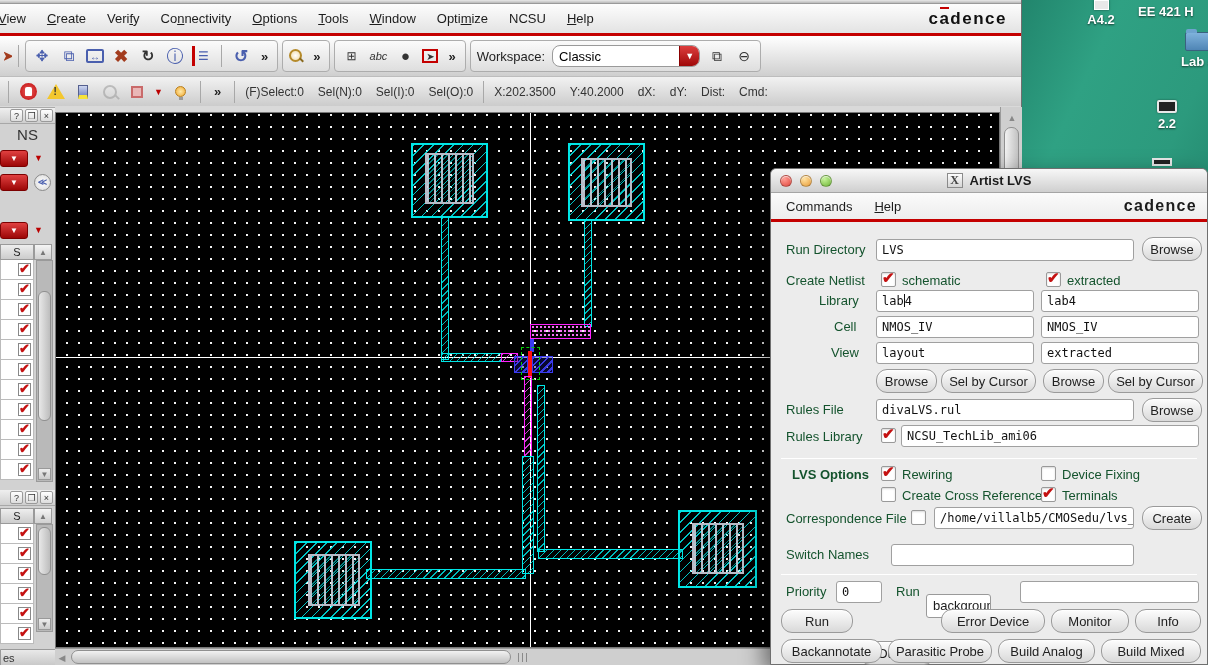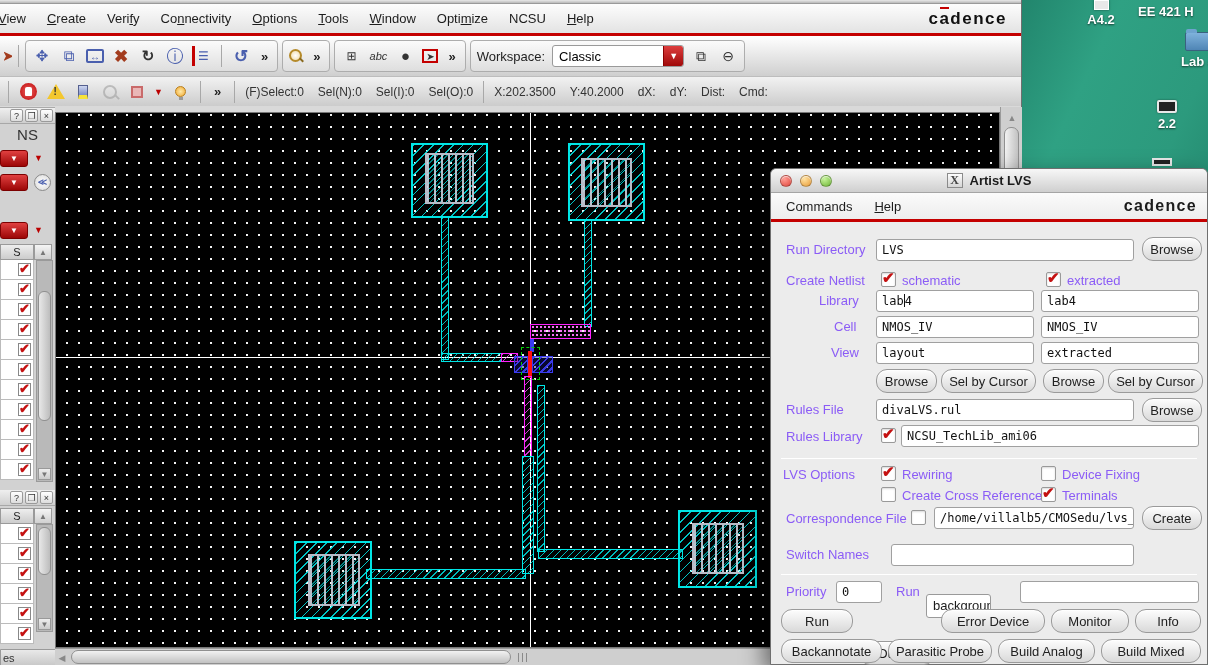--- a/index.html
+++ b/index.html
@@ -40,22 +40,22 @@
     background:linear-gradient(#ffffff,#cfcfcf); }
   .tgrp { display:flex; align-items:center; gap:7px; padding:3px 6px; border:1px solid #adadad;
     border-radius:4px; background:linear-gradient(#fbfbfb,#dedede); height:32px; }
   .tico { width:20px; height:20px; display:flex; align-items:center; justify-content:center;
     font-size:15px; color:#4a5fae; }
   .tico.red { color:#a33c1e; }
   .tico.dark { color:#333; }
   .sep { width:1px; height:22px; background:#a8a8a8; margin:0 2px; }
   .ovf { font-size:13px; font-weight:bold; color:#222; padding:0 3px; }
   .ws-label { font-size:13px; color:#222; }
-  .combo { display:flex; align-items:center; height:22px; border:1px solid #9a9a9a; border-radius:3px;
-    background:#fff; overflow:hidden; }
+  .combo { display:flex; align-items:center; height:22px; border:1px solid #9a9a9a; border-radius:8px;
+    background:#fff; overflow:hidden;gap:16px; }
   .combo .cval { padding:0 6px; font-size:13px; min-width:110px; }
   .combo .cbtn { width:20px; height:22px; background:linear-gradient(#e04040,#9c0606);
     color:#fff; font-size:9px; display:flex; align-items:center; justify-content:center;
     border-left:1px solid #8a0000; border-radius:0 3px 3px 0; }
   .magnifier { position:relative; width:14px; height:14px; }
   .magnifier:before { content:""; position:absolute; left:0; top:0; width:9px; height:9px;
     border:2px solid #b58a2a; border-radius:50%; background:radial-gradient(#fff,#f0d9a0); }
   .magnifier:after { content:""; position:absolute; left:10px; top:10px; width:5px; height:2px;
     background:#8a6a20; transform:rotate(45deg); }
 
@@ -171,21 +171,21 @@
   .ly { background:radial-gradient(circle at 35% 30%, #ffe2a0,#e89a35); }
   .lg { background:radial-gradient(circle at 35% 30%, #c6f39a,#6db534); }
   .x11 { width:16px; height:15px; margin-right:7px; background:linear-gradient(#fdfdfd,#d5d5d5);
     border:1px solid #8a8a8a; display:flex; align-items:center; justify-content:center;
     font-family:"Liberation Serif",serif; font-size:12px; color:#444; }
   .dmenu { height:26px; display:flex; align-items:center; gap:22px; padding-left:15px;
     background:linear-gradient(#fbfbfb,#ededed); font-size:13px; }
   .dmenu u { text-decoration:underline; }
   .dbrand { margin-left:auto; margin-right:10px; font-size:16px; font-weight:bold; letter-spacing:1.3px; }
   .dbody { position:relative; height:444px; }
-  .lbl { position:absolute; color:#8b5cf6; }
+  .lbl { position:absolute; color:#14532d; }
   .fld { position:absolute; height:22px; background:#fff; border:1px solid #a0a0a0; border-radius:3px;
     font-family:"DejaVu Sans Mono", monospace; font-size:12px; padding:3px 5px; color:#111;
     white-space:nowrap; overflow:hidden; }
   .caret { display:inline-block; width:1px; height:13px; background:#111; vertical-align:-2px; }
   .pbtn2 { position:absolute; height:24px; border:1px solid #9a9a9a; border-radius:11px;
     background:linear-gradient(#fdfdfd,#d9d9d9); box-shadow:0 1px 1px rgba(255,255,255,.8) inset;
     font-size:13px; color:#222; display:flex; align-items:center; justify-content:center; }
   .chk { position:absolute; width:15px; height:15px; background:#fff; border:1px solid #999;
     border-radius:2px; box-shadow:inset 0 1px 2px rgba(0,0,0,.15); }
   .chk.checked:after { content:"✔"; position:absolute; left:0; top:-4px; color:#c41111;
@@ -528,21 +528,21 @@
       <div class="pbtn2" style="left:371px; top:176px; width:60px;">
           <span>Browse</span>
         </div>
 
       <span class="lbl" style="left:15px; top:207px;">Rules Library</span>
       <span class="chk checked" style="left:110px; top:206px;"></span>
       <div class="fld" style="left:130px; top:203px; width:298px;"><span>NCSU_TechLib_ami06</span></div>
 
       <div class="dsep" style="top:236px;"></div>
 
-      <span class="lbl" style="left:12px; top:245px;">LVS Options</span>
+      <span class="lbl" style="left:21px; top:245px;font-weight:bold;">LVS Options</span>
       <span class="chk checked" style="left:110px; top:244px;"></span>
       <span class="lbl" style="left:131px; top:245px;">Rewiring</span>
       <span class="chk" style="left:270px; top:244px;"></span>
       <span class="lbl" style="left:291px; top:245px;">Device Fixing</span>
       <span class="chk" style="left:110px; top:265px;"></span>
       <span class="lbl" style="left:131px; top:266px;">Create Cross Reference</span>
       <span class="chk checked" style="left:270px; top:265px;"></span>
       <span class="lbl" style="left:291px; top:266px;">Terminals</span>
 
       <span class="lbl" style="left:15px; top:289px;">Correspondence File</span>

